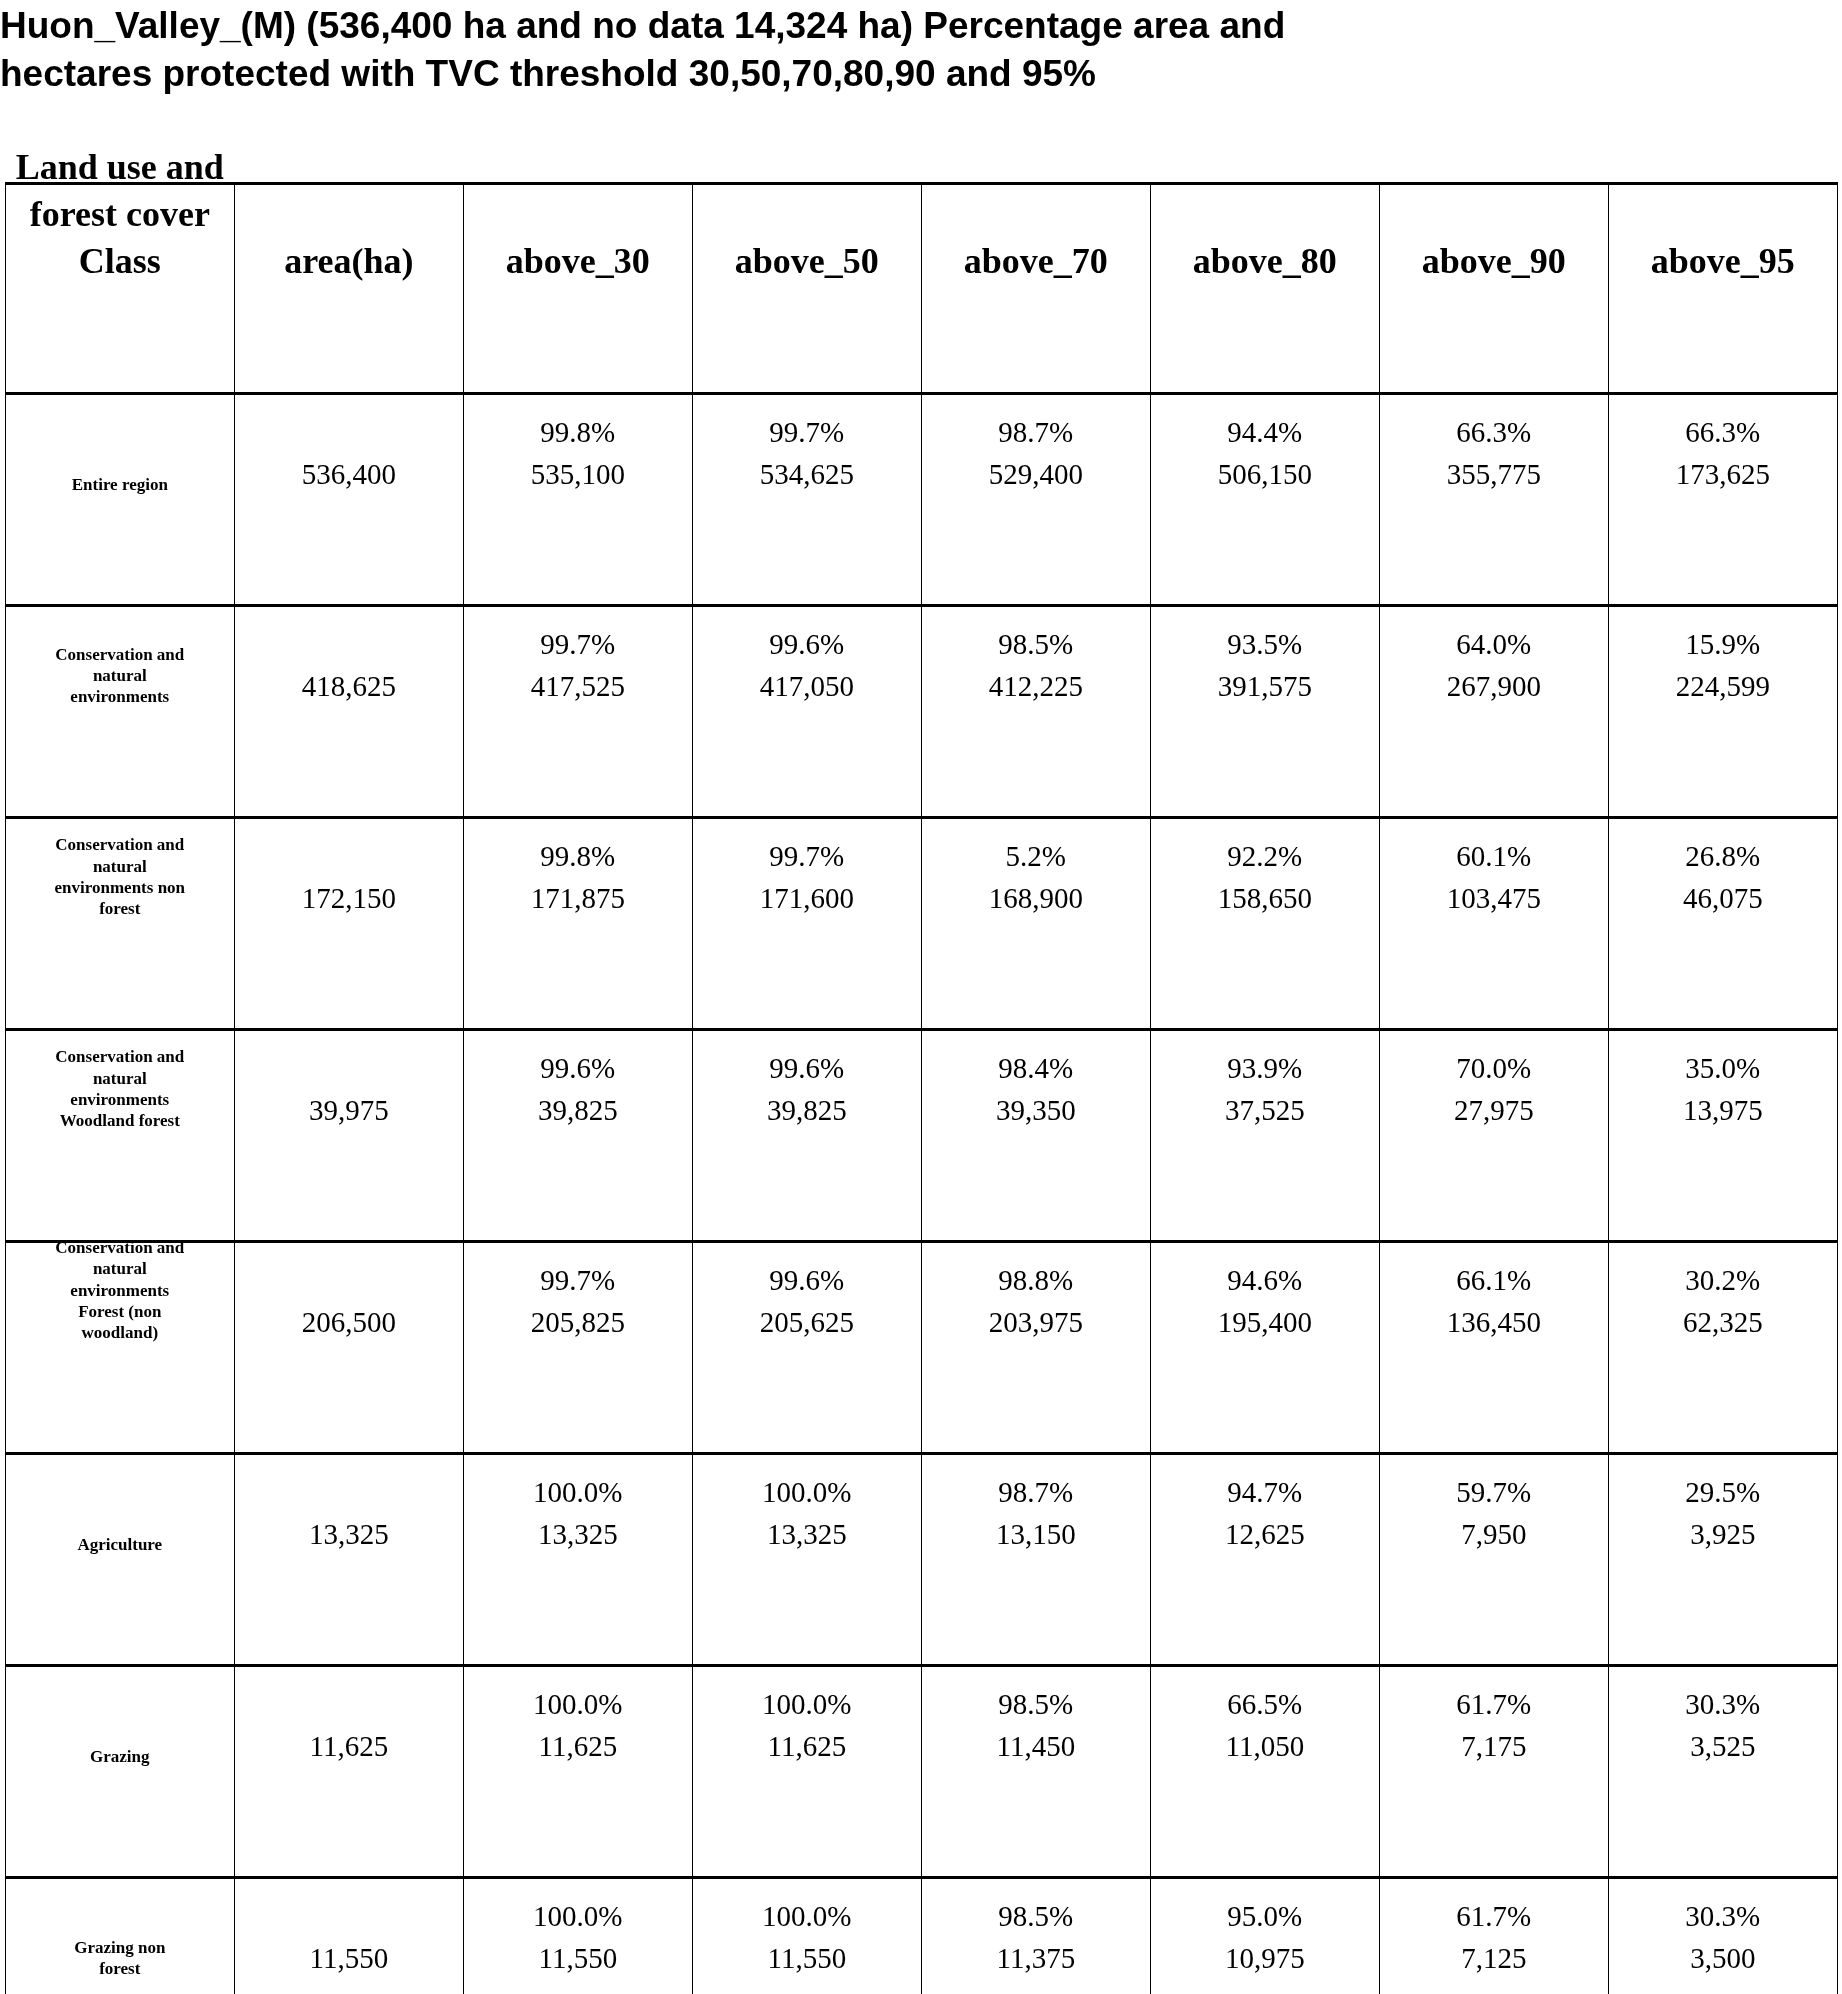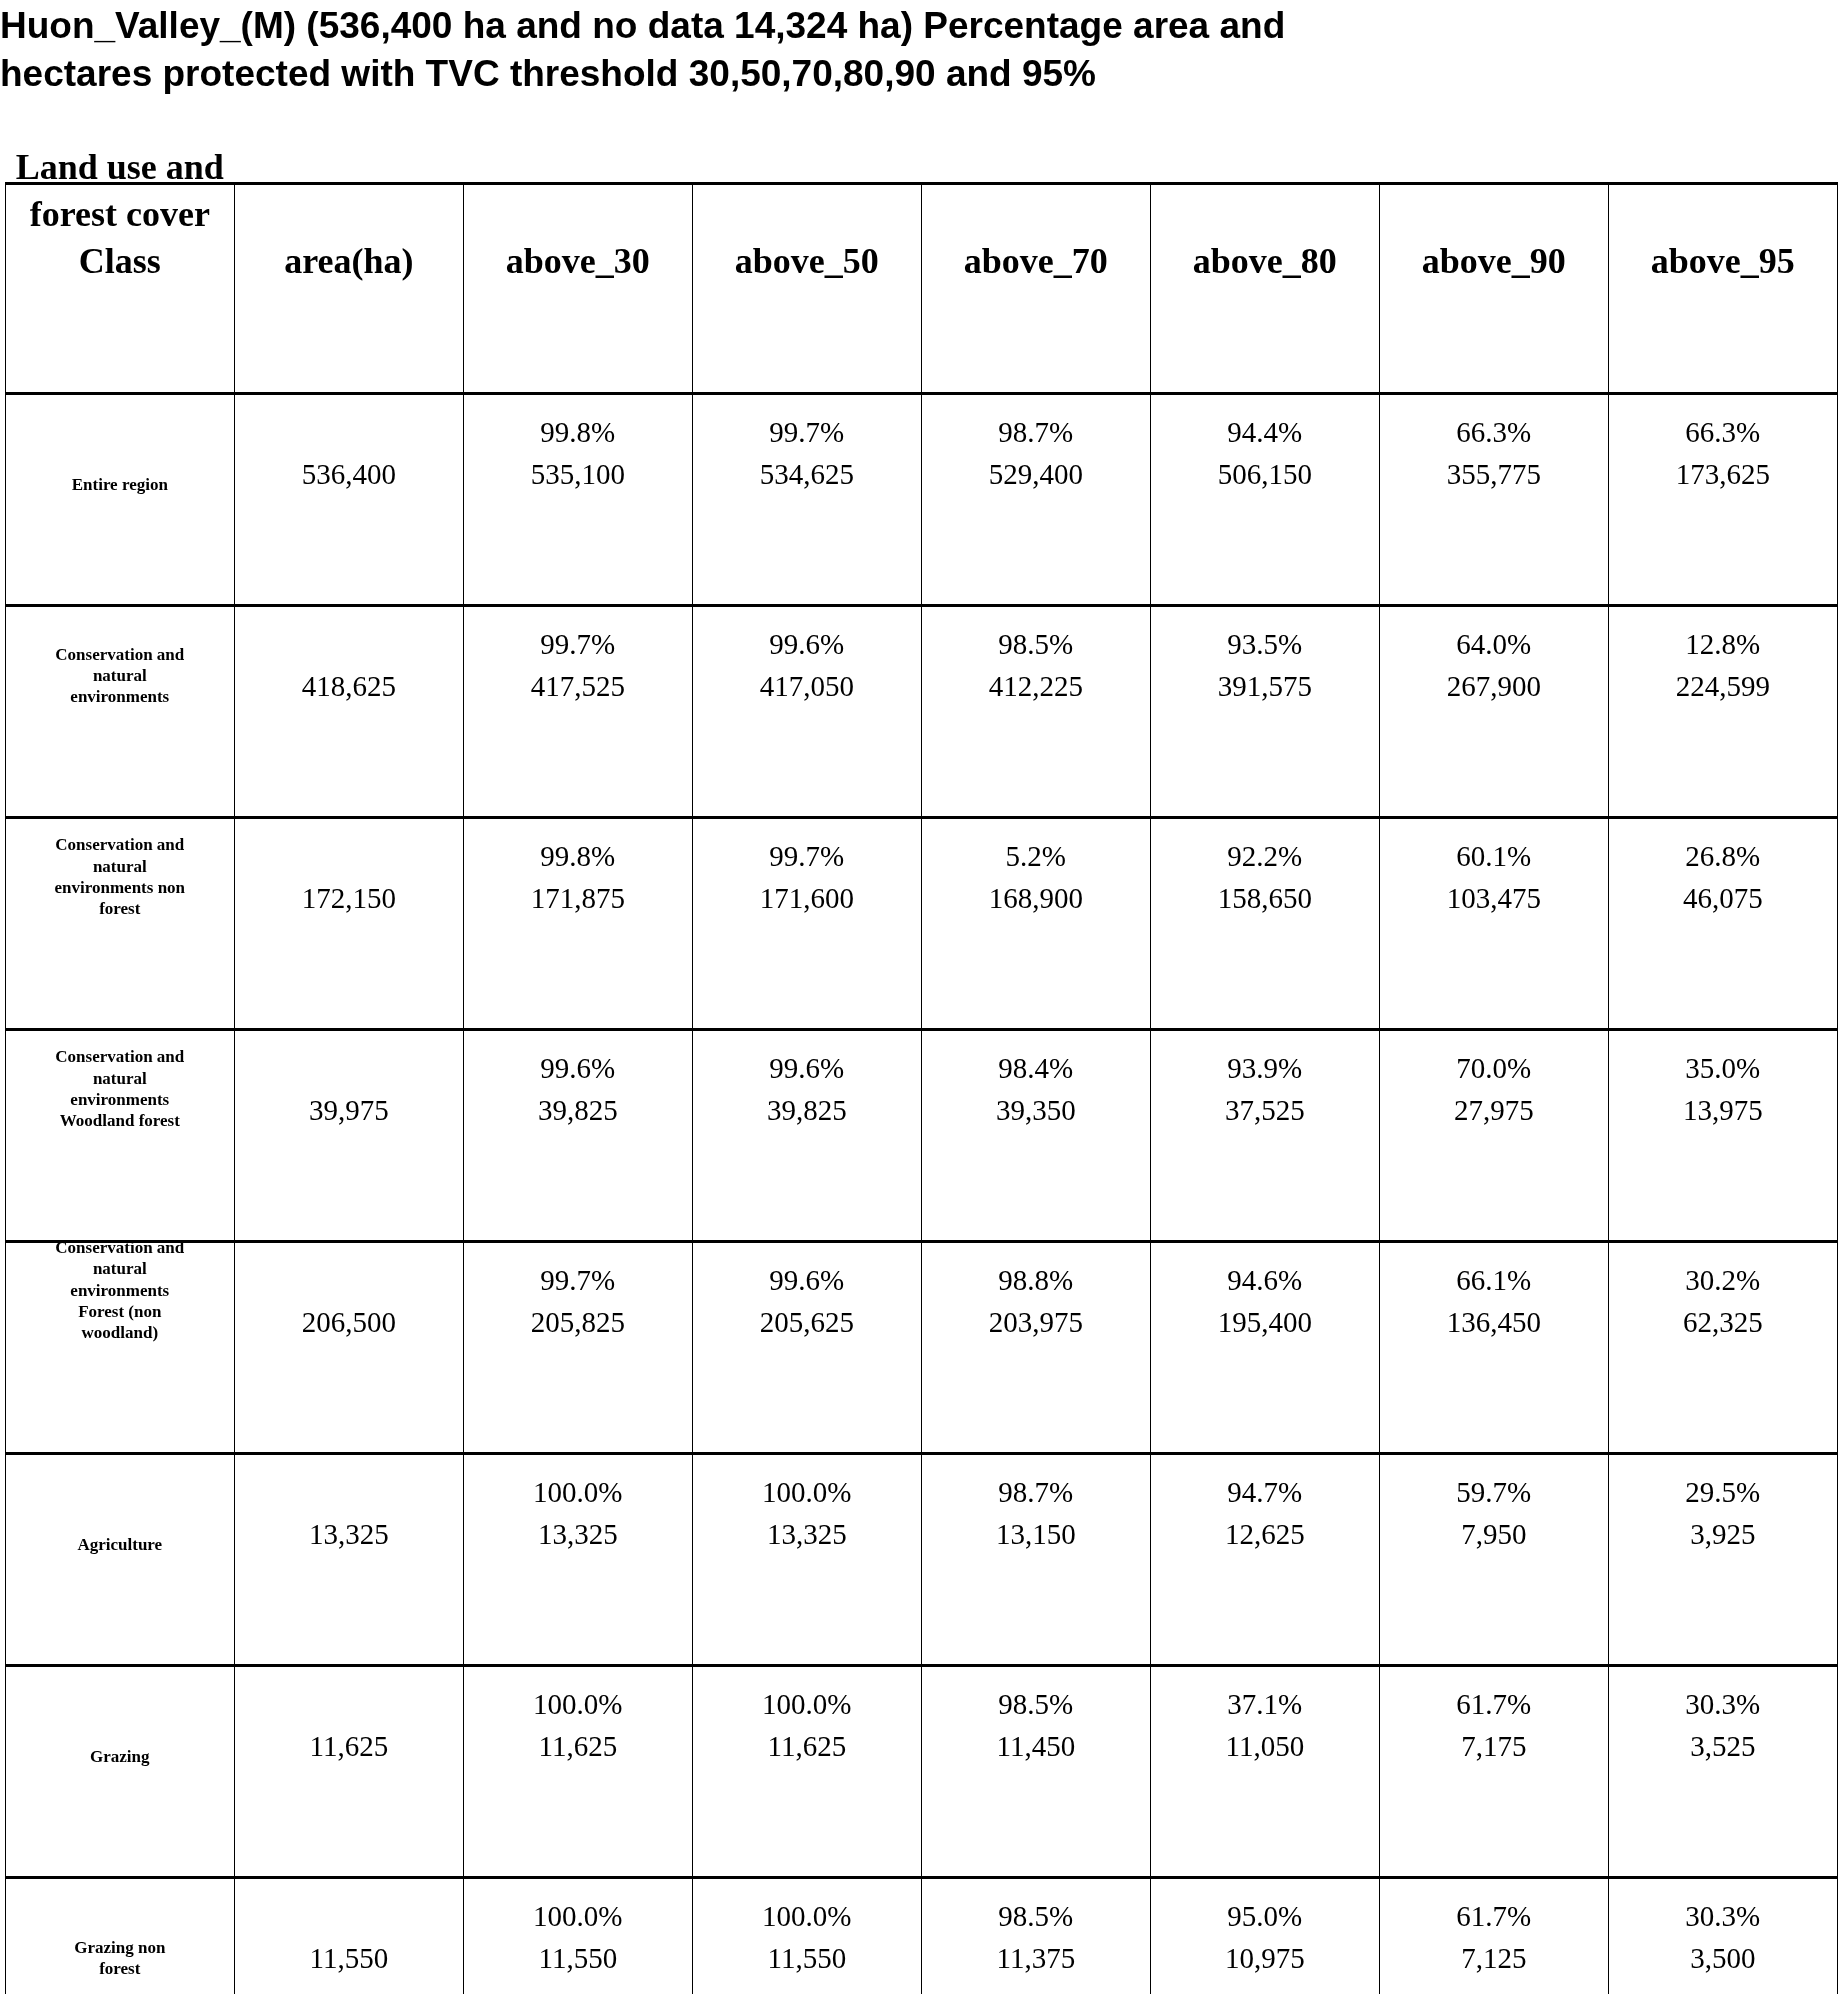--- a/index.html
+++ b/index.html
@@ -144,21 +144,21 @@
           </div>
         </td>
     <td>
           <div class="cw">
             <span class="p">64.0%</span>
             <span class="h">267,900</span>
           </div>
         </td>
     <td>
           <div class="cw">
-            <span class="p">12.8%</span>
+            <span class="p">15.9%</span>
             <span class="h">224,599</span>
           </div>
         </td>
   </tr>
 
   <tr>
     <td>
           <div class="cw lblc">Conservation and
 natural
 environments non
@@ -367,21 +367,21 @@
           </div>
         </td>
     <td>
           <div class="cw">
             <span class="p">98.5%</span>
             <span class="h">11,450</span>
           </div>
         </td>
     <td>
           <div class="cw">
-            <span class="p">37.1%</span>
+            <span class="p">66.5%</span>
             <span class="h">11,050</span>
           </div>
         </td>
     <td>
           <div class="cw">
             <span class="p">61.7%</span>
             <span class="h">7,175</span>
           </div>
         </td>
     <td>

